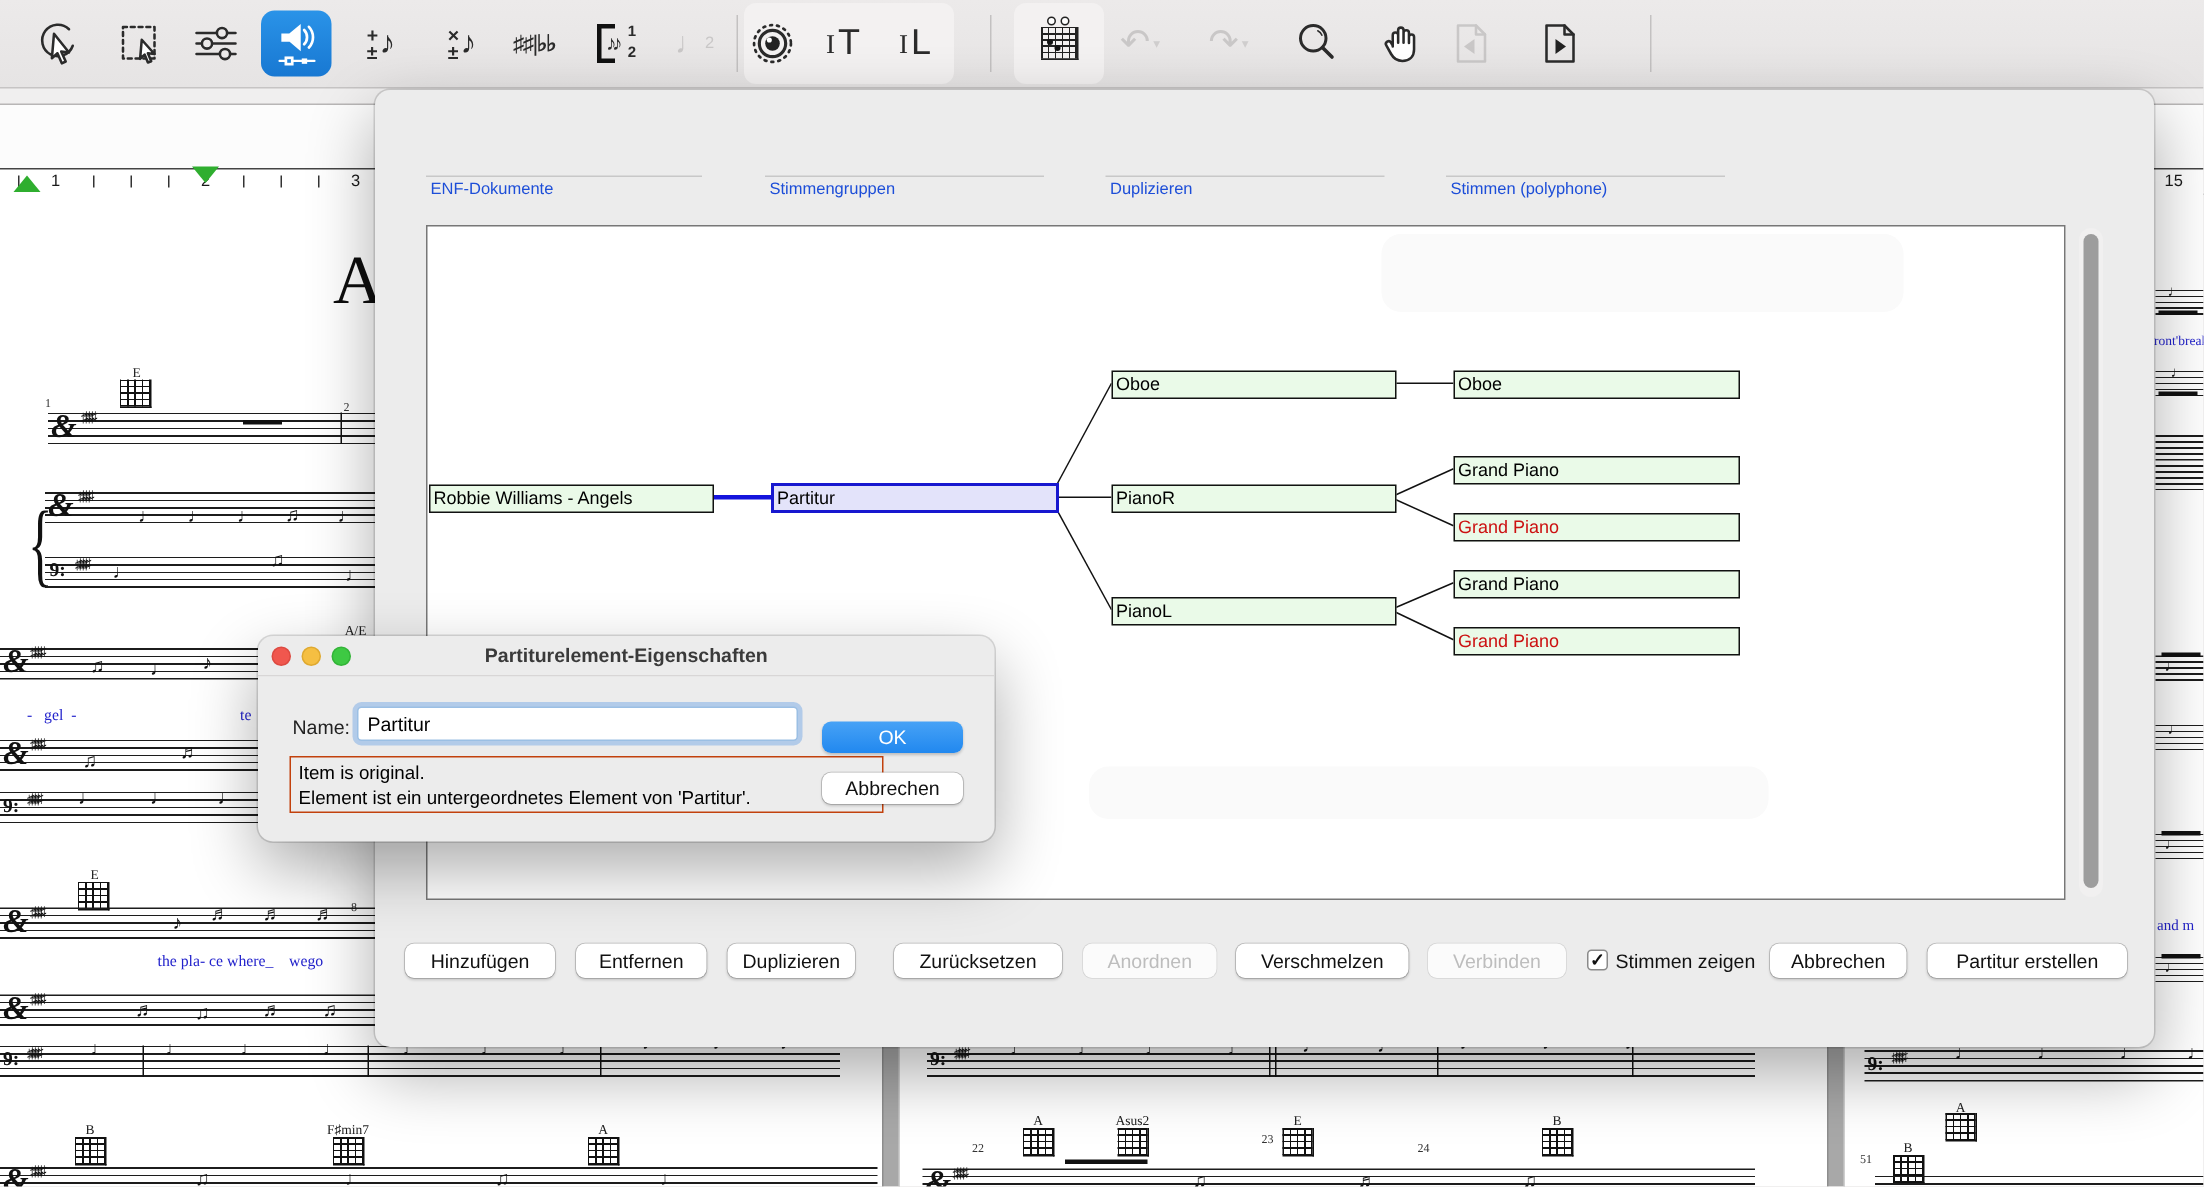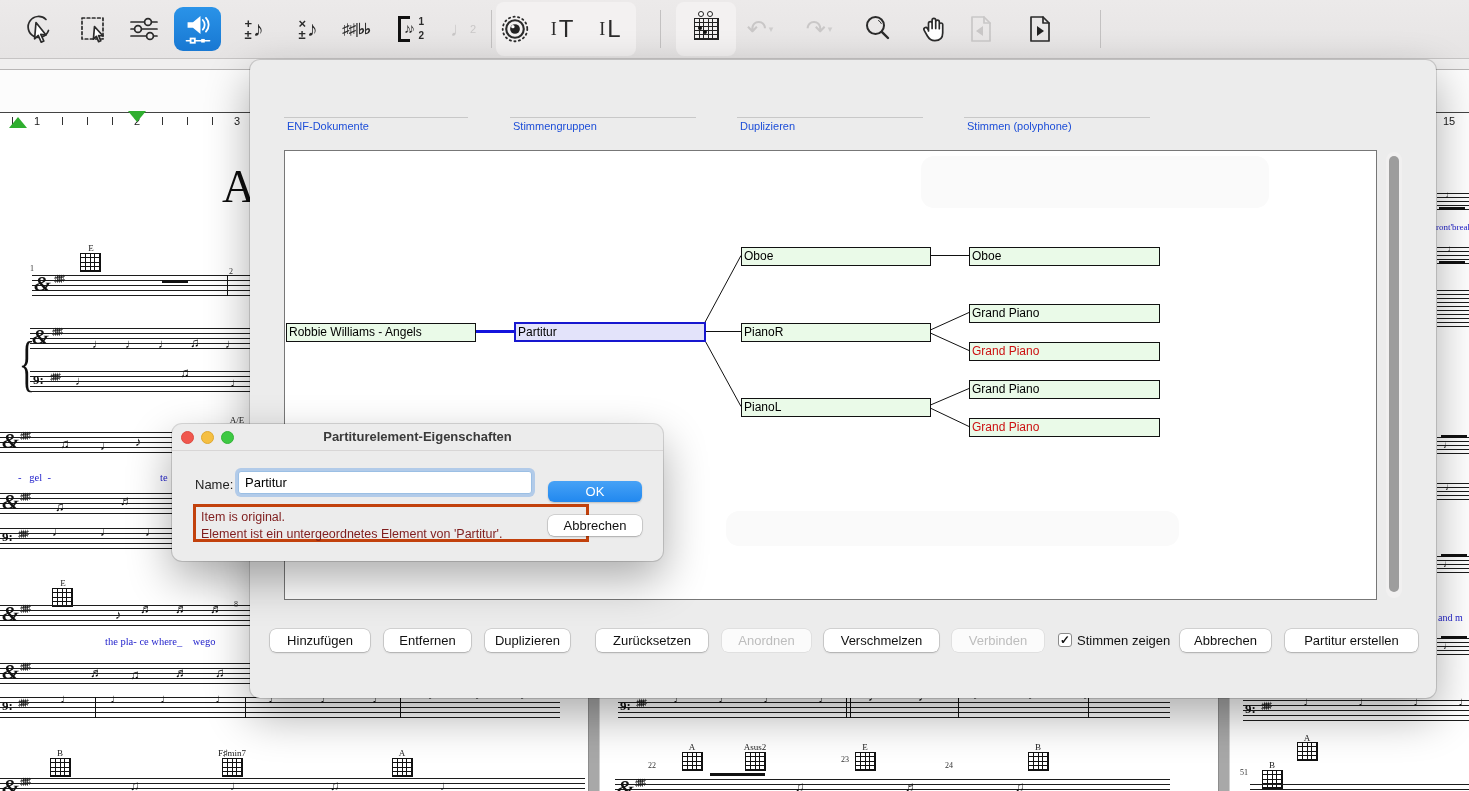--- a/index.html
+++ b/index.html
@@ -78,21 +78,21 @@
   .cbx{position:absolute;width:14px;height:14px;background:#fff;border:1px solid #8a8a8a;border-radius:3px;box-sizing:border-box;font-size:12px;font-weight:700;line-height:12px;text-align:center;color:#111}
   .cbx-label{position:absolute;font-size:13px;color:#111}
 
   #props{left:172px;top:424px;width:491px;height:137px;z-index:20}
   #props .wtitle{color:#3a3a3a}
   .tl.red{background:#f0574e;border:1px solid #dd4a41;box-sizing:border-box}
   .tl.yel{background:#f5bf42;border:1px solid #dfa92f;box-sizing:border-box}
   .tl.grn{background:#3ec943;border:1px solid #32b437;box-sizing:border-box}
   #name-label{position:absolute;left:23px;top:53px;font-size:13px;color:#222}
   #name-input{position:absolute;left:66px;top:47px;width:286px;height:21px;background:#fff;border:1px solid #9bbfe4;border-radius:3px;box-shadow:0 0 0 3px rgba(120,170,230,.5);font-size:13px;line-height:21px;padding-left:6px;color:#000}
-  #info-box{position:absolute;left:21px;top:80px;width:396px;height:38px;border:3px solid #c2410c;font-size:12.5px;line-height:17px;padding:2px 0 0 5px;color:#7f1d1d;box-sizing:border-box}
+  #info-box{position:absolute;left:21px;top:80px;width:396px;height:38px;border:1px solid #c2410c;font-size:12.5px;line-height:17px;padding:2px 0 0 5px;color:#000000;box-sizing:border-box}
   #ok-btn{position:absolute;left:376px;top:57px;width:94px;height:21px;background:linear-gradient(#47a2f6,#2188ef);border-radius:6px;color:#fff;font-size:13px;display:flex;align-items:center;justify-content:center;box-shadow:0 1px 2px rgba(0,0,0,.2)}
   #cancel-btn{position:absolute;left:376px;top:91px;width:94px;height:21px;background:#fff;border-radius:6px;color:#111;font-size:13px;display:flex;align-items:center;justify-content:center;box-shadow:0 0 0 .5px rgba(0,0,0,.22),0 1px 2px rgba(0,0,0,.18)}
 </style>
 </head>
 <body>
 
 <div id="screen">
 
   <div id="bg">
     <div id="chrome-band"></div>

